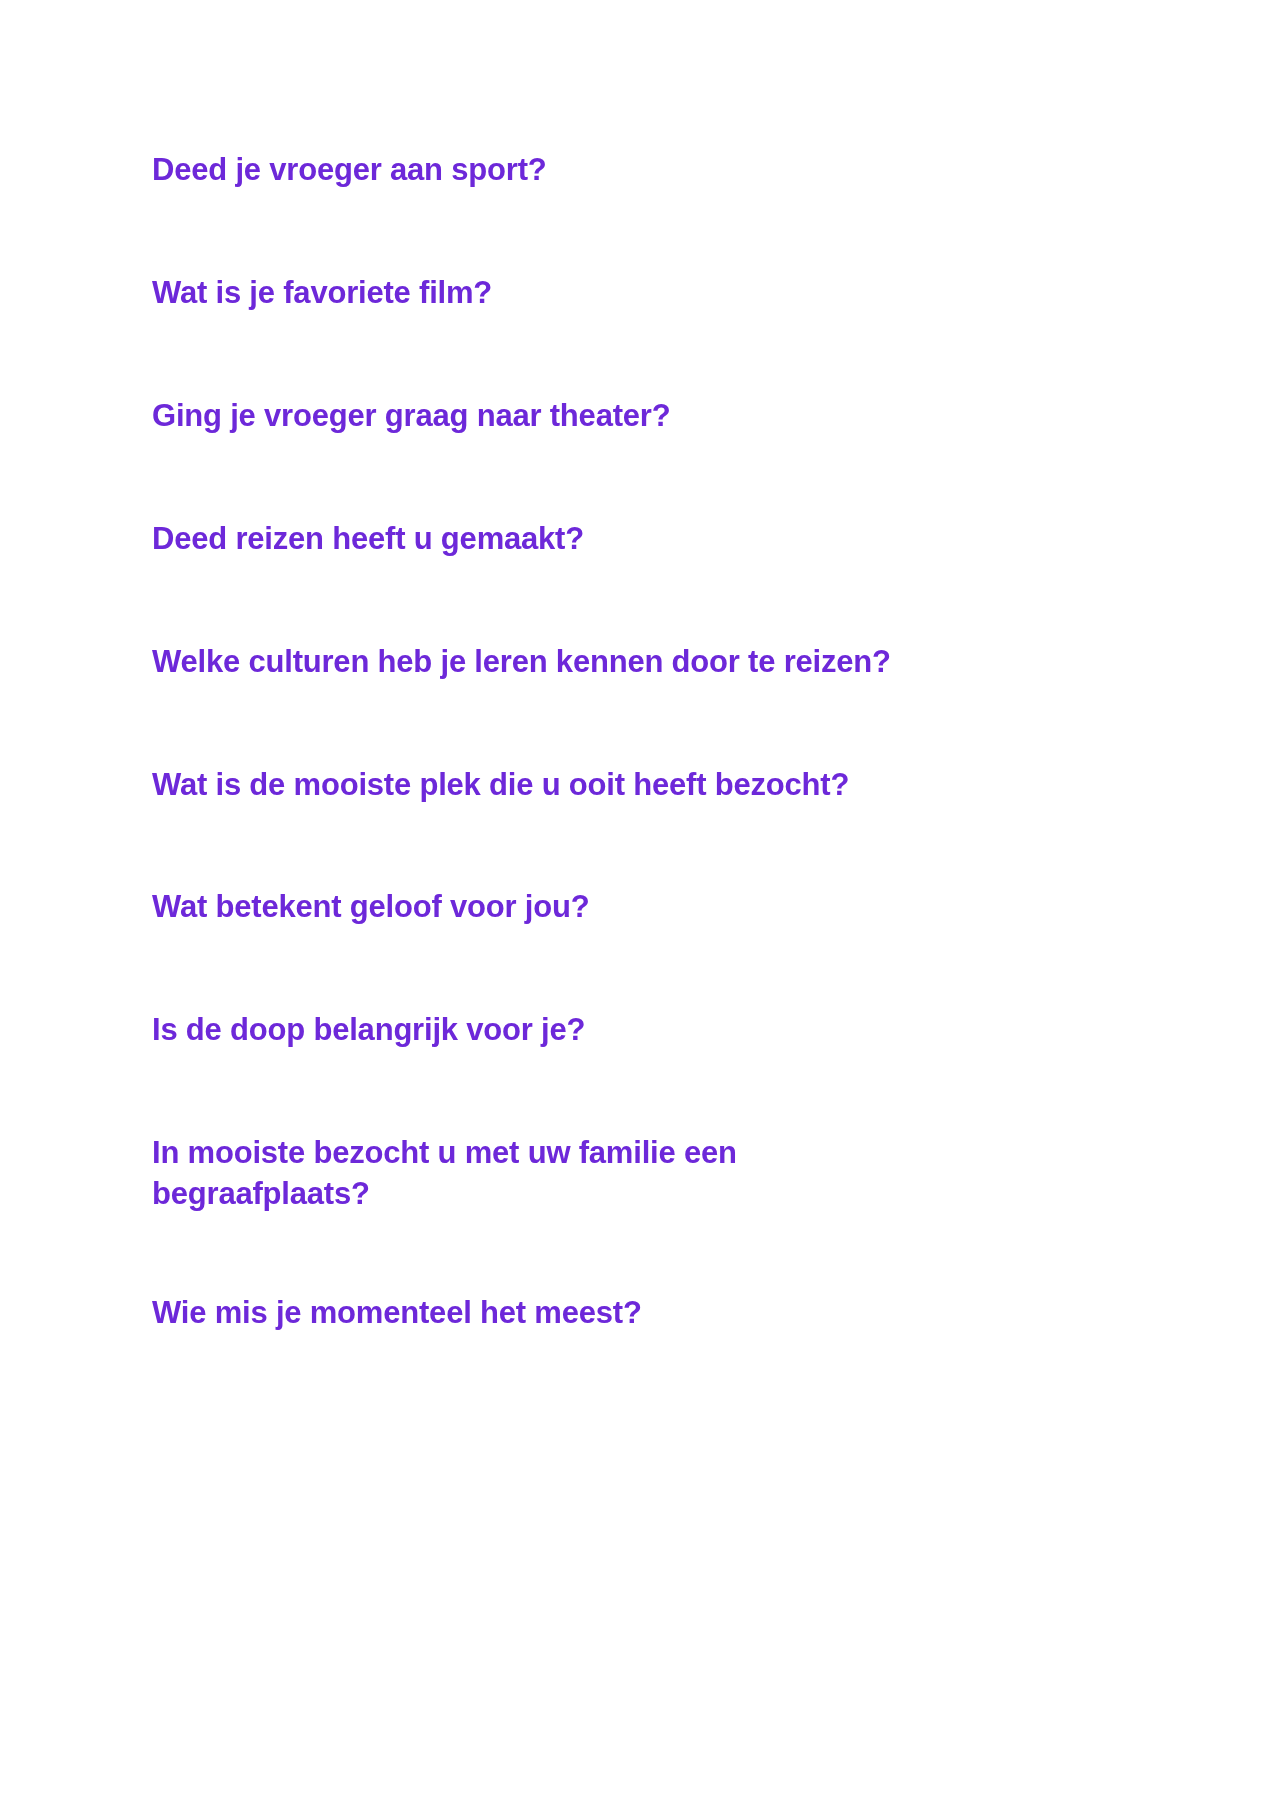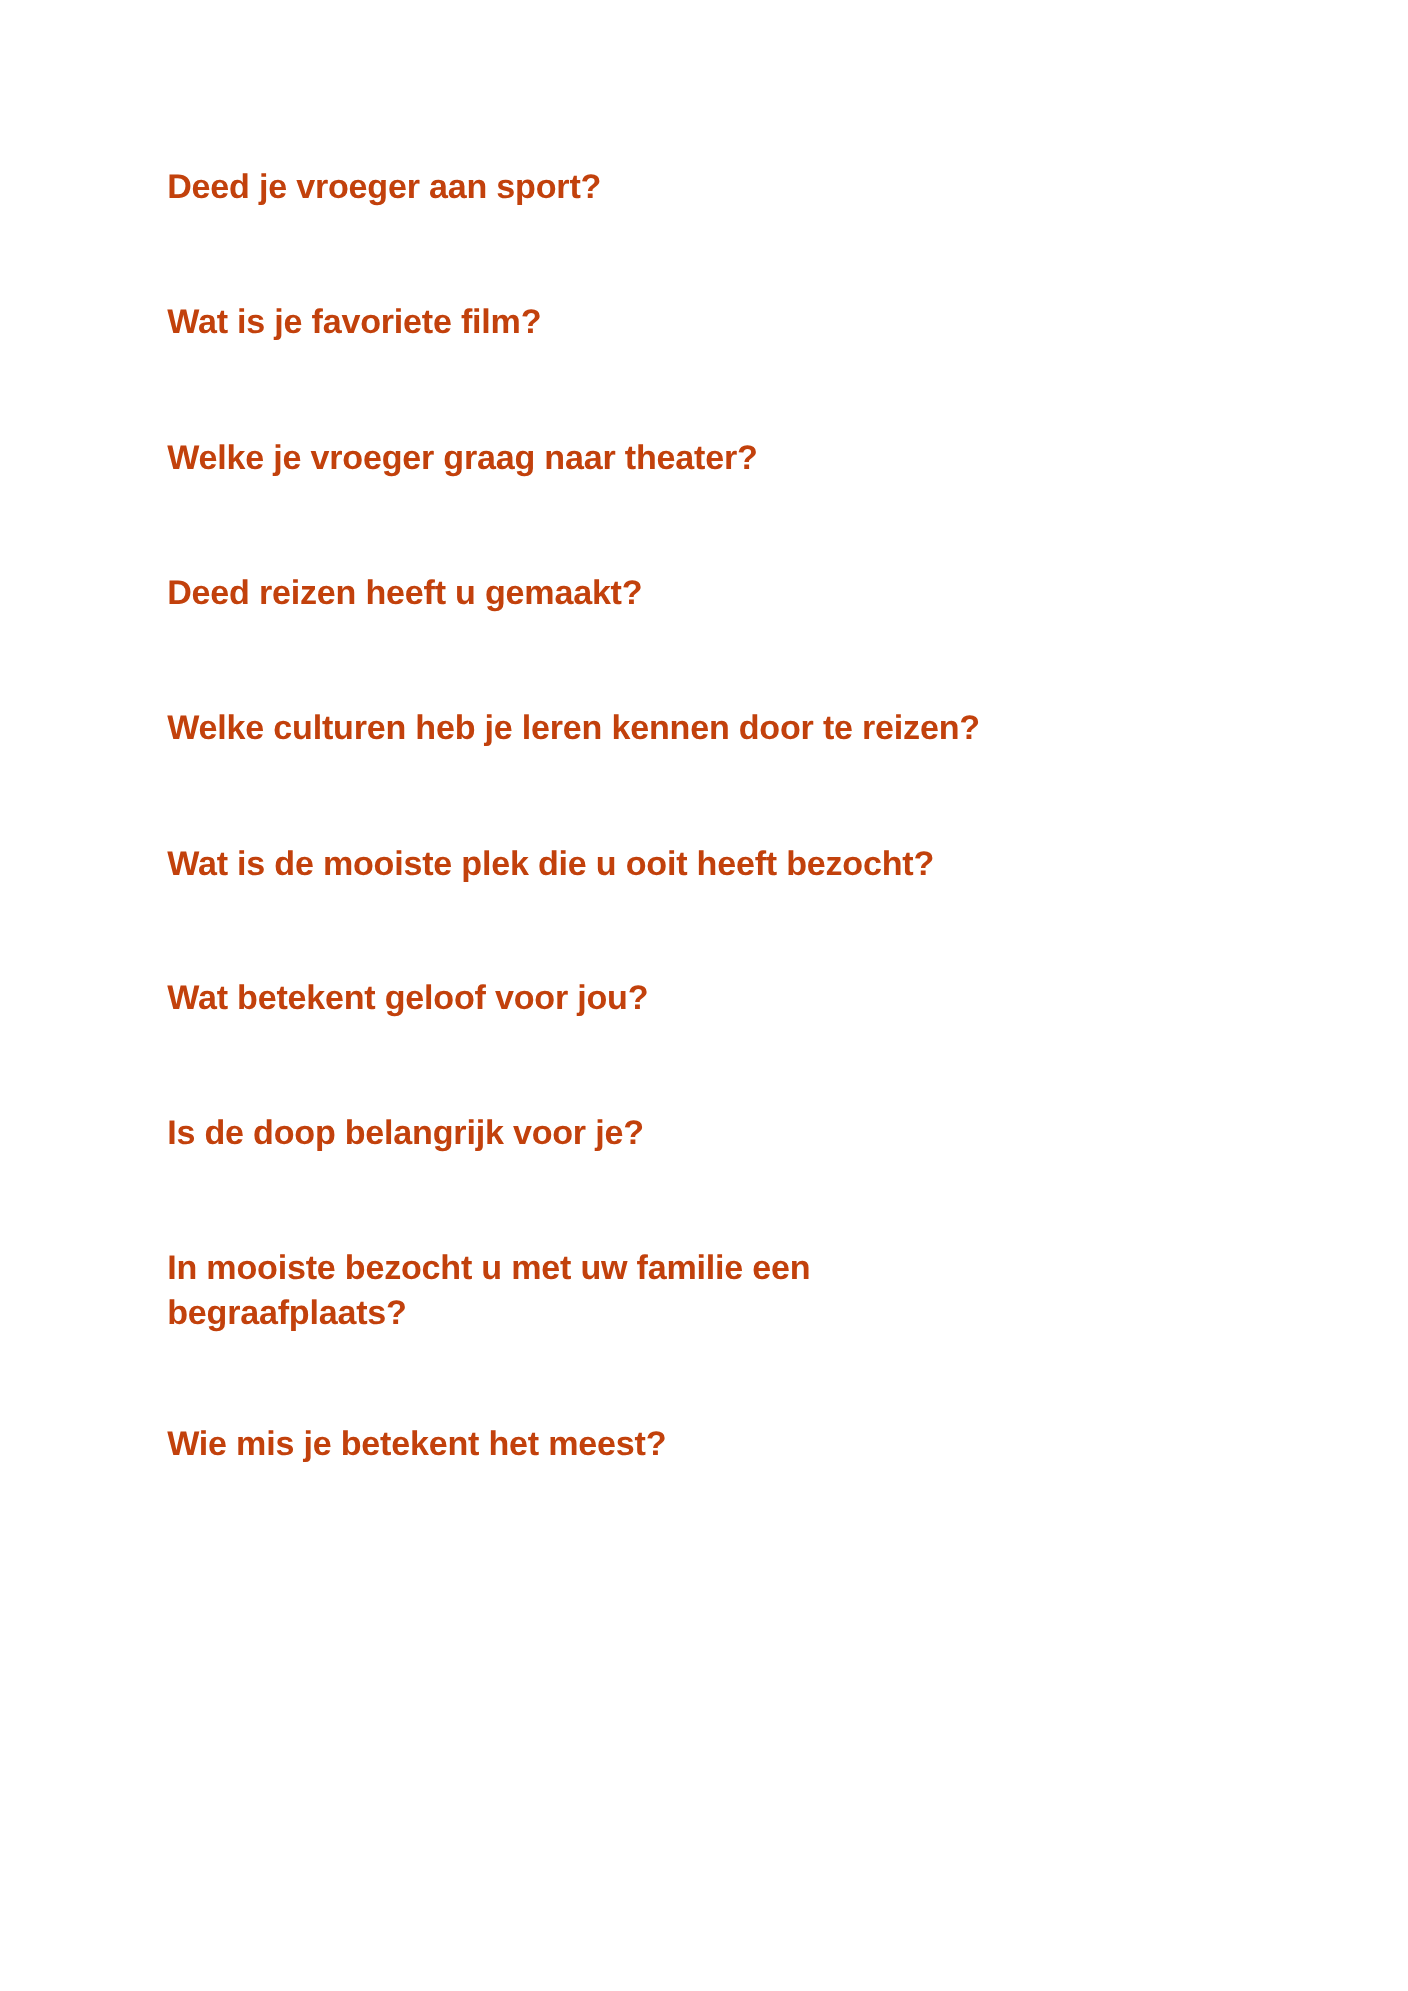--- a/index.html
+++ b/index.html
@@ -23,41 +23,41 @@
     background: #ffffff;
   }
   .question-list {
     display: block;
   }
   .question {
     font-size: 31px;
     font-weight: bold;
     line-height: 1.32;
     letter-spacing: -0.2px;
-    color: #c2410c;
+    color: #6d28d9;
     margin: 0 0 82px 0;
     max-width: 830px;
   }
   .question.wrap {
     max-width: 790px;
     margin-bottom: 78px;
   }
   .question:last-child {
     margin-bottom: 0;
   }
 </style>
 </head>
 <body>
 
 <div class="page">
   <div class="question-list">
     <p class="question">Deed je vroeger aan sport?</p>
     <p class="question">Wat is je favoriete film?</p>
-    <p class="question">Welke je vroeger graag naar theater?</p>
+    <p class="question">Ging je vroeger graag naar theater?</p>
     <p class="question">Deed reizen heeft u gemaakt?</p>
     <p class="question">Welke culturen heb je leren kennen door te reizen?</p>
     <p class="question">Wat is de mooiste plek die u ooit heeft bezocht?</p>
     <p class="question">Wat betekent geloof voor jou?</p>
     <p class="question">Is de doop belangrijk voor je?</p>
     <p class="question wrap">In mooiste bezocht u met uw familie een begraafplaats?</p>
-    <p class="question">Wie mis je betekent het meest?</p>
+    <p class="question">Wie mis je momenteel het meest?</p>
   </div>
 </div>
 
 </body></html>

